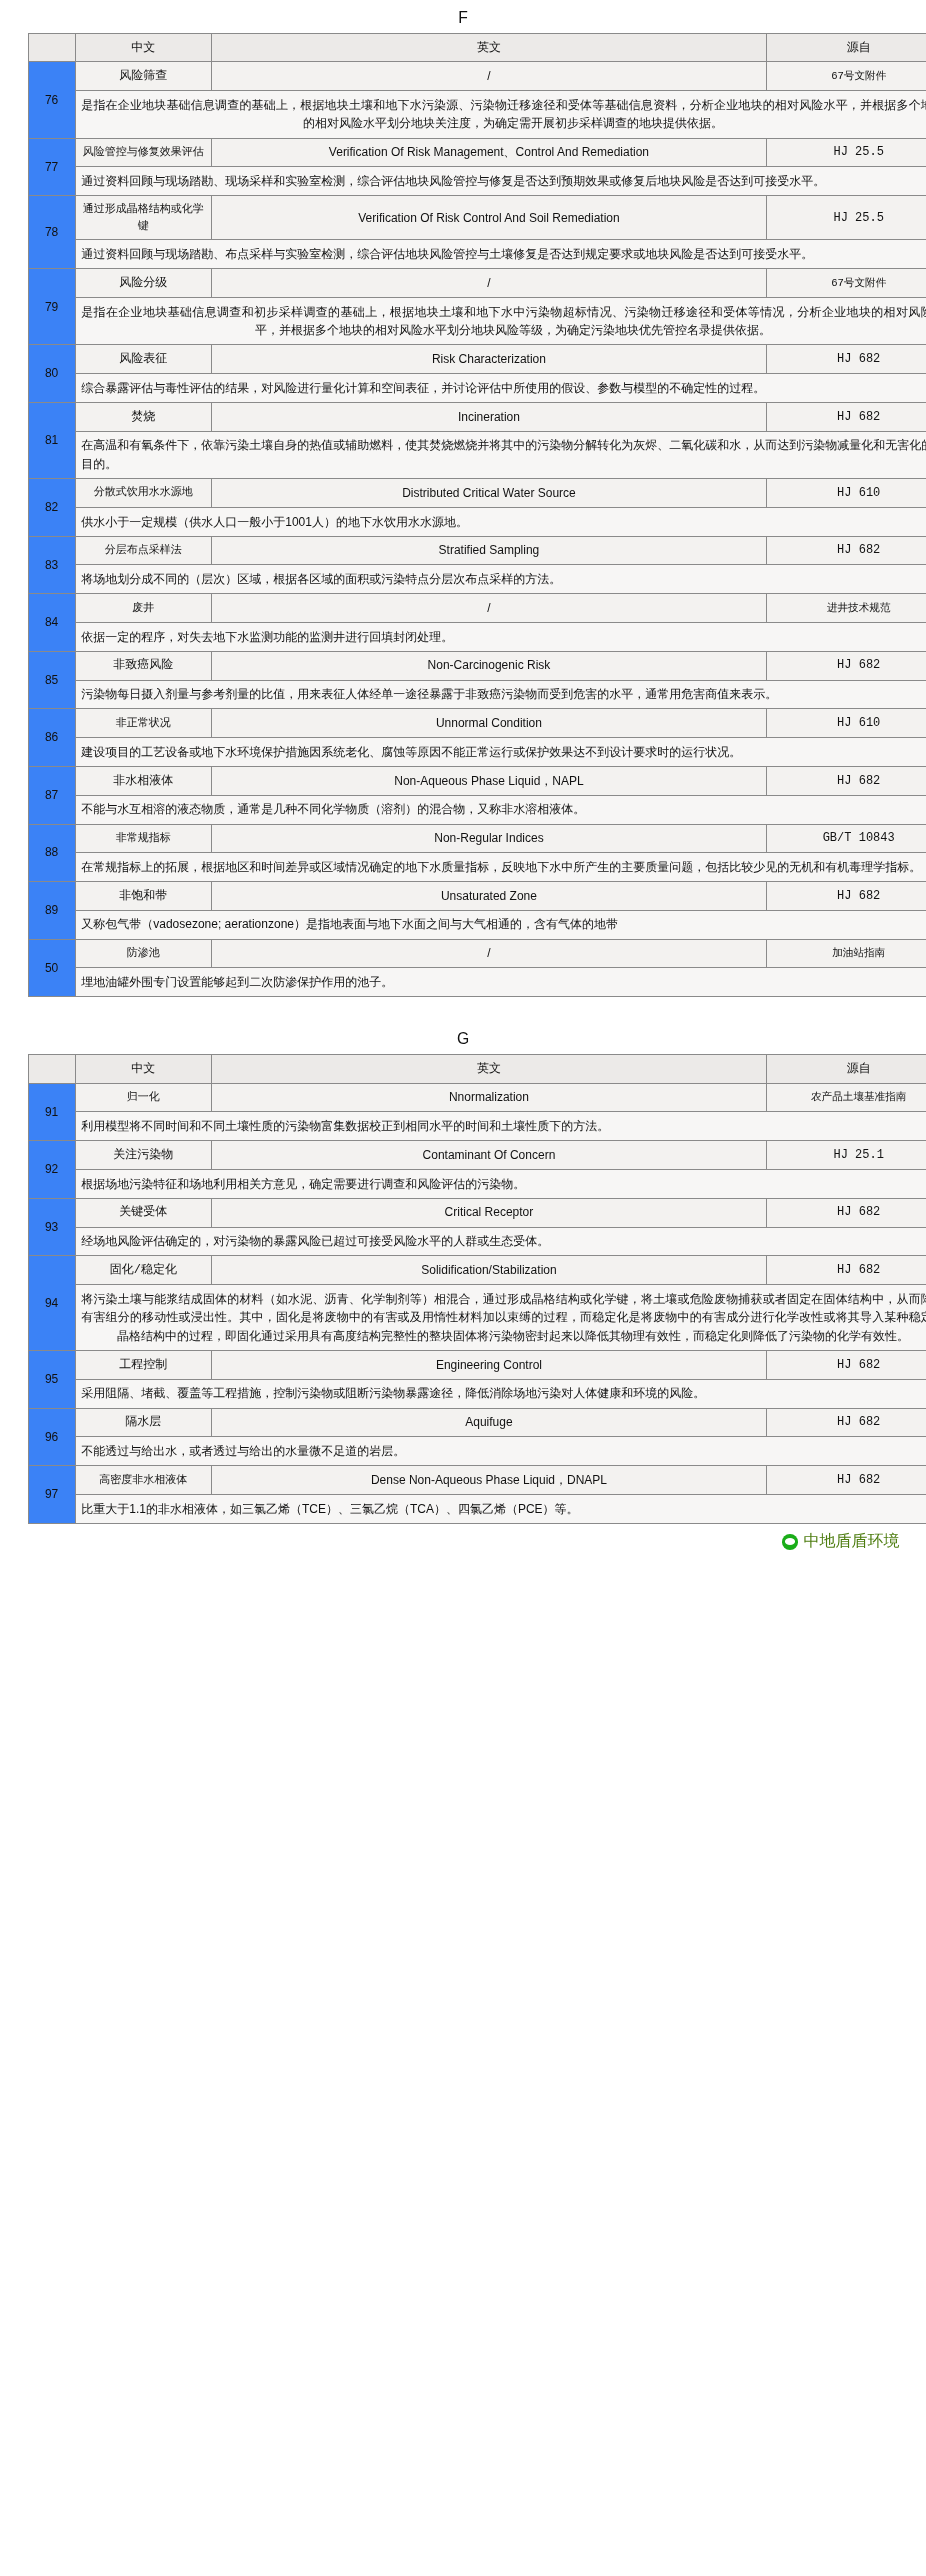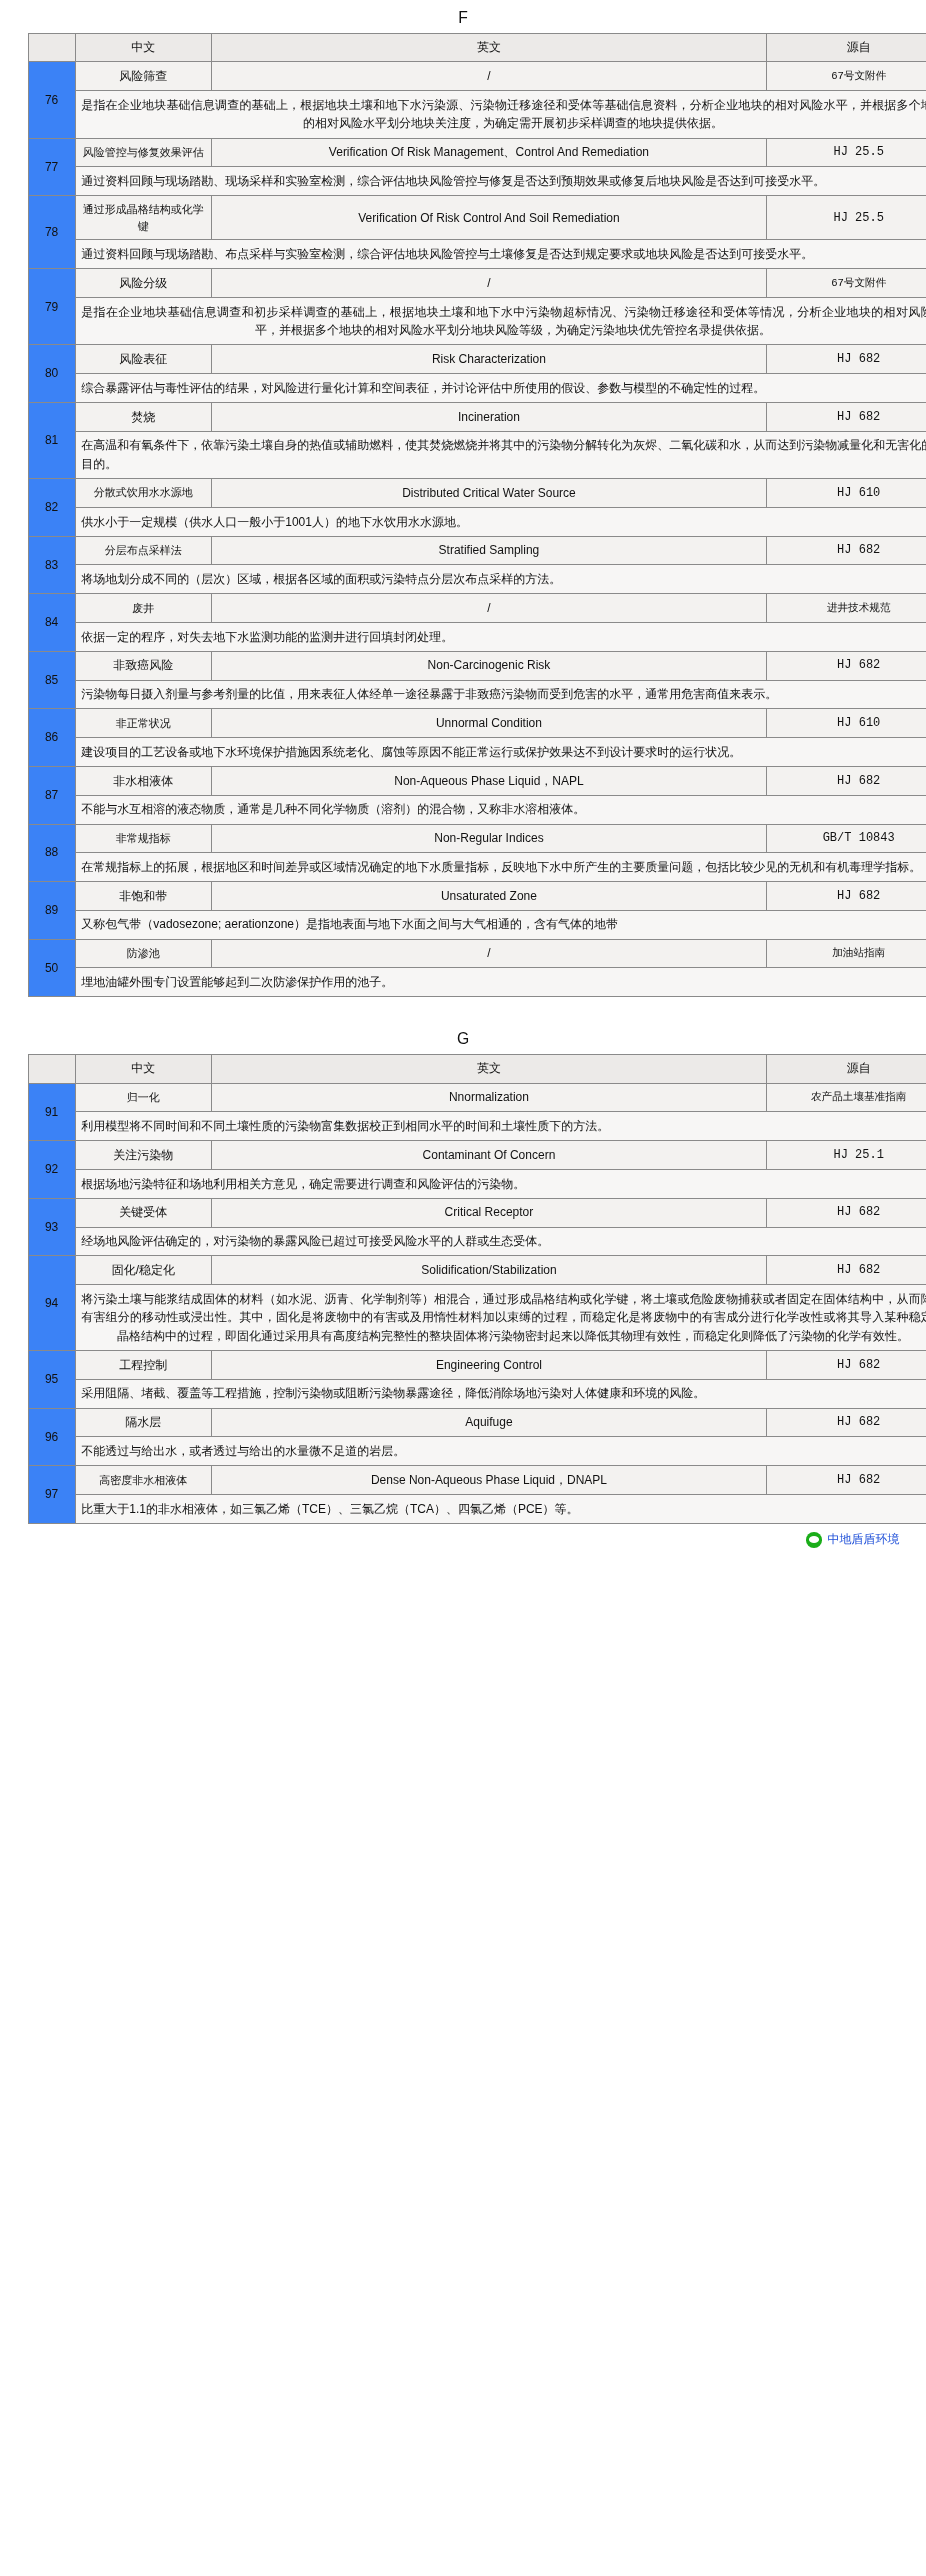--- a/index.html
+++ b/index.html
@@ -44,20 +44,21 @@
   td.num{
     text-align:center;
     font-size:14px;
     background:#3b82f6;
   }
   td.cn{
     text-align:center;
     background:#f3f2f0;
     font-size:12px;
     line-height:1.4;
+    font-family:Liberation Mono, monospace;
   }
   td.cn.small{font-size:11px;}
   td.en{
     text-align:center;
     background:#f3f2f0;
     font-size:12.5px;
   }
   td.src{
     text-align:center;
     background:#f3f2f0;
@@ -84,22 +85,22 @@
     width:872px;
     margin:0 auto;
   }
   .wechat{
     position:absolute;
     right:0;
     top:7.4px;
     display:flex;
     align-items:center;
     gap:5.5px;
-    font-size:12px;
-    color:#1d4ed8;
+    font-size:16px;
+    color:#4d7c0f;
   }
   .wechat .badge{
     width:15.7px;height:15.7px;border-radius:50%;
     background:#1aad19;
     display:inline-block;
     position:relative;
   }
   .wechat .badge:after{
     content:"";
     position:absolute;

